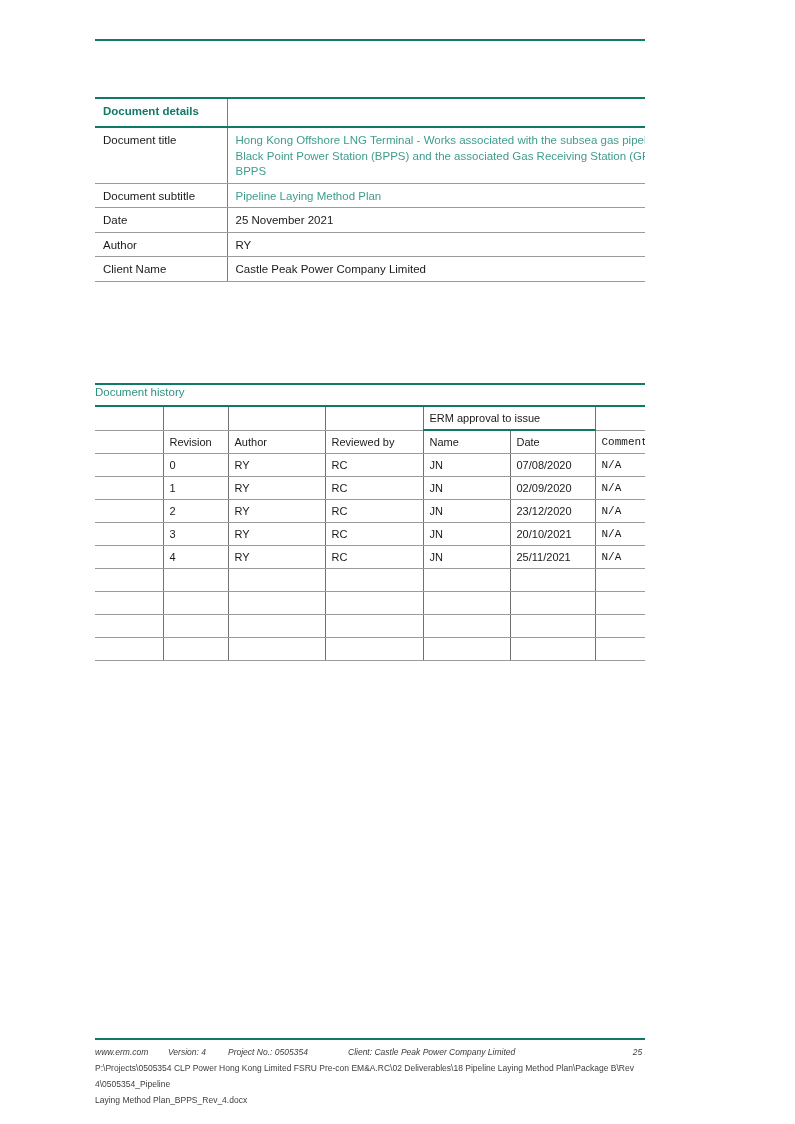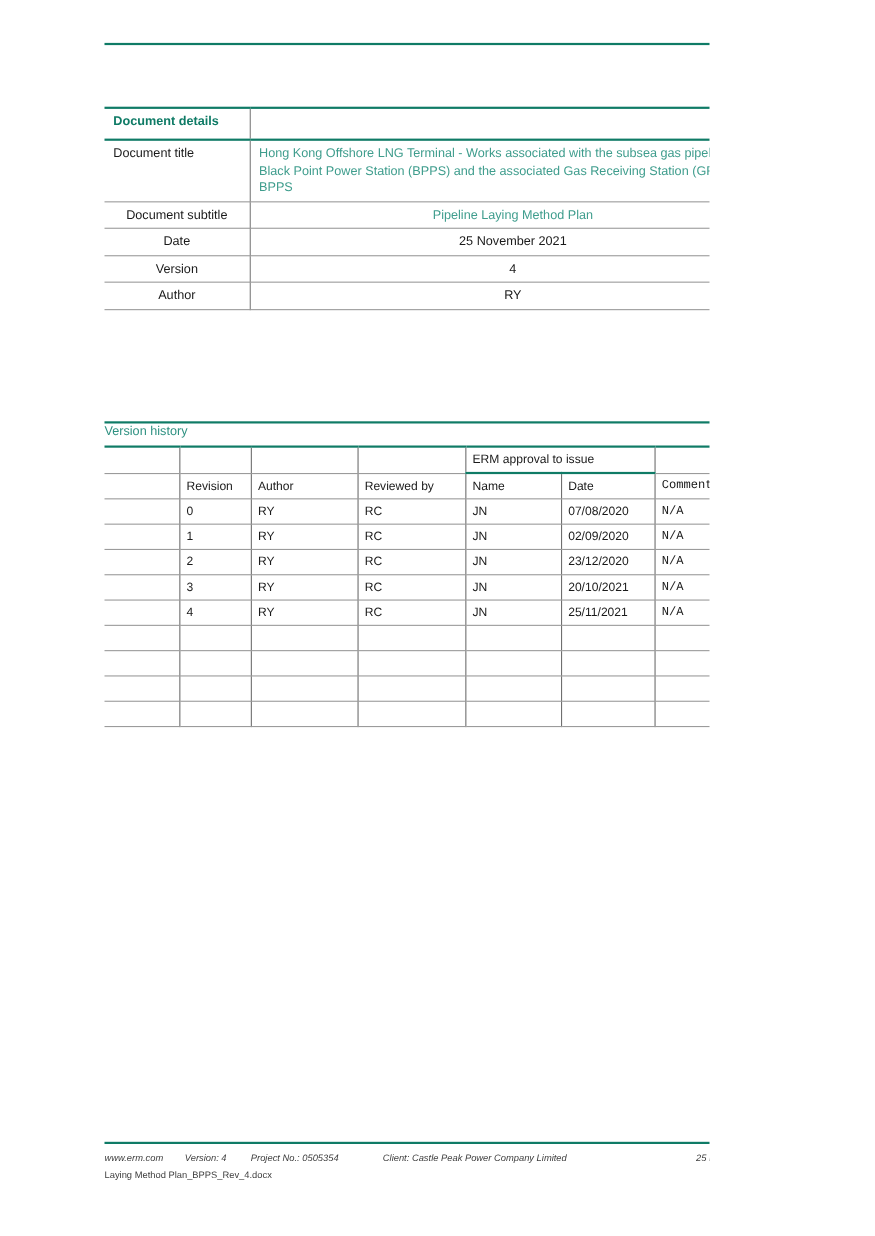--- a/index.html
+++ b/index.html
@@ -18,21 +18,21 @@
 
   table{border-collapse:collapse;table-layout:fixed;}
   td{vertical-align:top;word-wrap:break-word;}
 
   
   .dt{position:absolute;left:95px;top:97px;width:610px;}
   .dt td{font-size:11.5px;line-height:15.5px;padding:5px 8px 3px 8px;border-bottom:1px solid #9b9b9b;}
   .dt td.lbl{border-right:1px solid #7d7d7d;}
   .dt tr.hdr td{border-top:2px solid #0f7b66;border-bottom:2px solid #0f7b66;height:19px;}
   .dt td.hdr-txt{font-weight:bold;color:#0f7b66;}
-  .dt tr.single td{height:15px;text-align:center;}
+  .dt tr.single td{height:15px;}
   .dt .green{color:#3f9d8d;}
 
   
   .history-title{position:absolute;left:95px;top:386px;font-size:11.5px;color:#2e9181;}
   .ht{position:absolute;left:95px;top:405px;width:610px;}
   .ht td{font-size:11px;line-height:15px;height:15px;padding:4px 6px 3px 6px;
          border-right:1px solid #6f6f6f;border-bottom:1px solid #9b9b9b;}
   .ht td.last{border-right:none;font-family:Liberation Mono, monospace;}
   .ht tr.rowA td{border-top:2px solid #0f7b66;}
   .ht tr.rowA td.erm{border-bottom:2px solid #0f7b66;}
@@ -72,32 +72,32 @@
     </tr>
     <tr class="single">
       <td class="lbl">Document subtitle</td>
       <td class="green">Pipeline Laying Method Plan</td>
     </tr>
     <tr class="single">
       <td class="lbl">Date</td>
       <td>25 November 2021</td>
     </tr>
     <tr class="single">
-      <td class="lbl">Version</td>
-      <td>4</td>
-    </tr>
-    <tr class="single">
       <td class="lbl">Author</td>
       <td>RY</td>
+    </tr>
+    <tr class="single">
+      <td class="lbl">Client Name</td>
+      <td>Castle Peak Power Company Limited</td>
     </tr>
   </tbody>
     </table>
 
   <div class="rule history"></div>
-  <div class="history-title">Version history</div>
+  <div class="history-title">Document history</div>
 
   <table class="ht">
     <colgroup>
       <col style="width:68px">
         <col style="width:65px">
         <col style="width:97px">
       <col style="width:98px">
         <col style="width:87px">
         <col style="width:85px">
         <col style="width:110px">
@@ -206,16 +206,17 @@
 
   <div class="rule footer"></div>
   <div class="footer-line1">
     <span class="f-web">www.erm.com</span>
     <span class="f-version">Version: 4</span>
     <span class="f-project">Project No.: 0505354</span>
     <span class="f-client">Client: Castle Peak Power Company Limited</span>
     <span class="f-date">25 November 2021</span>
   </div>
   <div class="footer-path">
+    <div>P:\Projects\0505354 CLP Power Hong Kong Limited FSRU Pre-con EM&amp;A.RC\02 Deliverables\18 Pipeline Laying Method Plan\Package B\Rev 4\0505354_Pipeline</div>
     <div>Laying Method Plan_BPPS_Rev_4.docx</div>
   </div>
 
 </div>
 
 </body></html>

